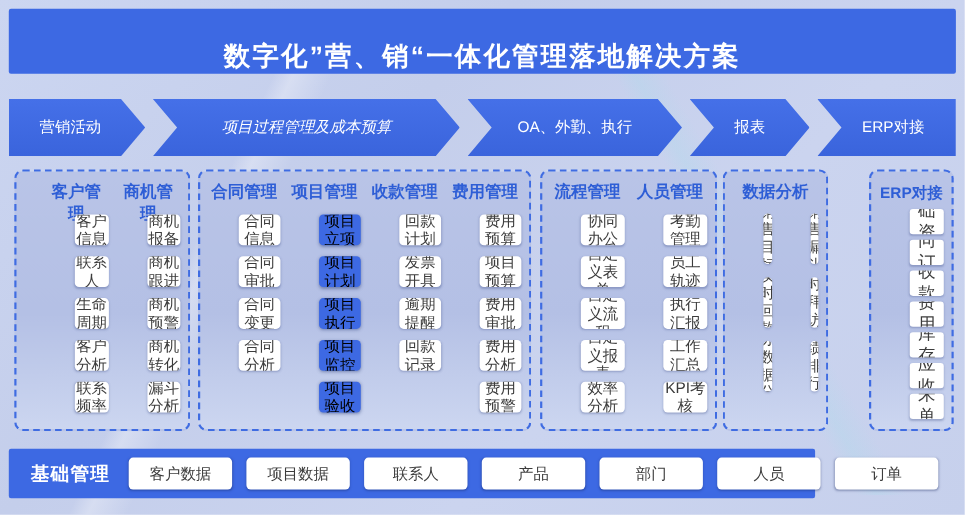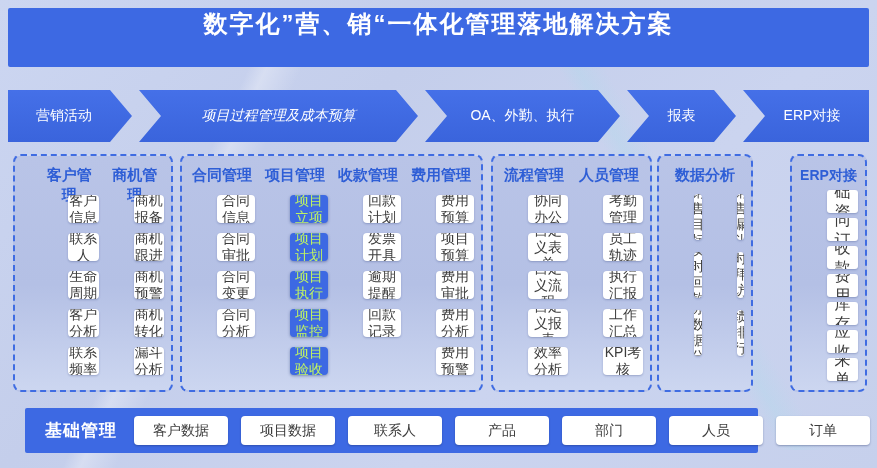--- a/index.html
+++ b/index.html
@@ -20,21 +20,21 @@
   .decor{position:absolute;pointer-events:none;}
   .decor.d1{width:700px;height:420px;left:-160px;top:60px;
     background:linear-gradient(115deg,rgba(255,255,255,0) 46%,rgba(255,255,255,.30) 48%,rgba(255,255,255,0) 52%);}
   .decor.d2{width:700px;height:420px;left:260px;top:30px;
     background:linear-gradient(60deg,rgba(255,255,255,0) 55%,rgba(170,220,235,.28) 57%,rgba(255,255,255,0) 60%);}
 
   
   .banner{
     position:absolute;left:8px;top:8px;width:861px;height:59px;
     background:var(--primary);border-radius:2px;
-    display:flex;align-items:flex-start;justify-content:center;
+    display:flex;align-items:flex-end;justify-content:center;
     color:#fff;font-size:24px;font-weight:bold;letter-spacing:2px;
   }
 
   
   .arrows{position:absolute;left:8px;top:90px;width:861px;height:52px;display:flex;gap:7px;}
   .arrow{
     background:linear-gradient(180deg,#4570e8,#3a64dc);
     color:#fff;font-size:14px;display:flex;align-items:center;justify-content:center;
     white-space:nowrap;
   }
@@ -71,29 +71,29 @@
   .col-header{
     flex:none;height:20px;line-height:20px;text-align:center;
     font-weight:bold;font-size:15px;color:var(--header-text);
   }
   .chip{
     flex:none;height:28px;display:flex;align-items:center;justify-content:center;
     background:#fff;border-radius:4px;font-size:14px;color:var(--chip-text);
     box-shadow:0 1px 2px rgba(43,61,119,.30);
     white-space:pre-line;text-align:center;line-height:1.2;overflow:hidden;margin-left:28px;
   }
-  .col.primary .chip{background:var(--primary);color:#bef264;box-shadow:0 1px 3px rgba(30,50,110,.45);}
+  .col.primary .chip{background:var(--primary);color:#000000;box-shadow:0 1px 3px rgba(30,50,110,.45);}
   .p4 .col{gap:12px;}
   .p4 .chip{height:46px;font-size:13.5px;}
   .p5 .col{gap:5px;}
   .p5 .chip{height:23px;font-size:16px;border-radius:3px;}
 
   
   .footer{
-    position:absolute;left:25px;top:408px;width:733px;height:45px;
+    position:absolute;left:8px;top:408px;width:733px;height:45px;
     background:var(--primary);border-radius:2px;
     display:flex;align-items:center;gap:13px;
   }
   .footer-label{flex:none;margin-left:20px;margin-right:4px;color:#fff;font-size:17px;font-weight:bold;letter-spacing:1px;}
   .footer-chip{
     flex:none;width:94px;height:29px;background:#fff;border-radius:4px;
     display:flex;align-items:center;justify-content:center;
     font-size:14px;color:var(--chip-text);box-shadow:0 1px 2px rgba(20,35,90,.35);
   }
 </style>

